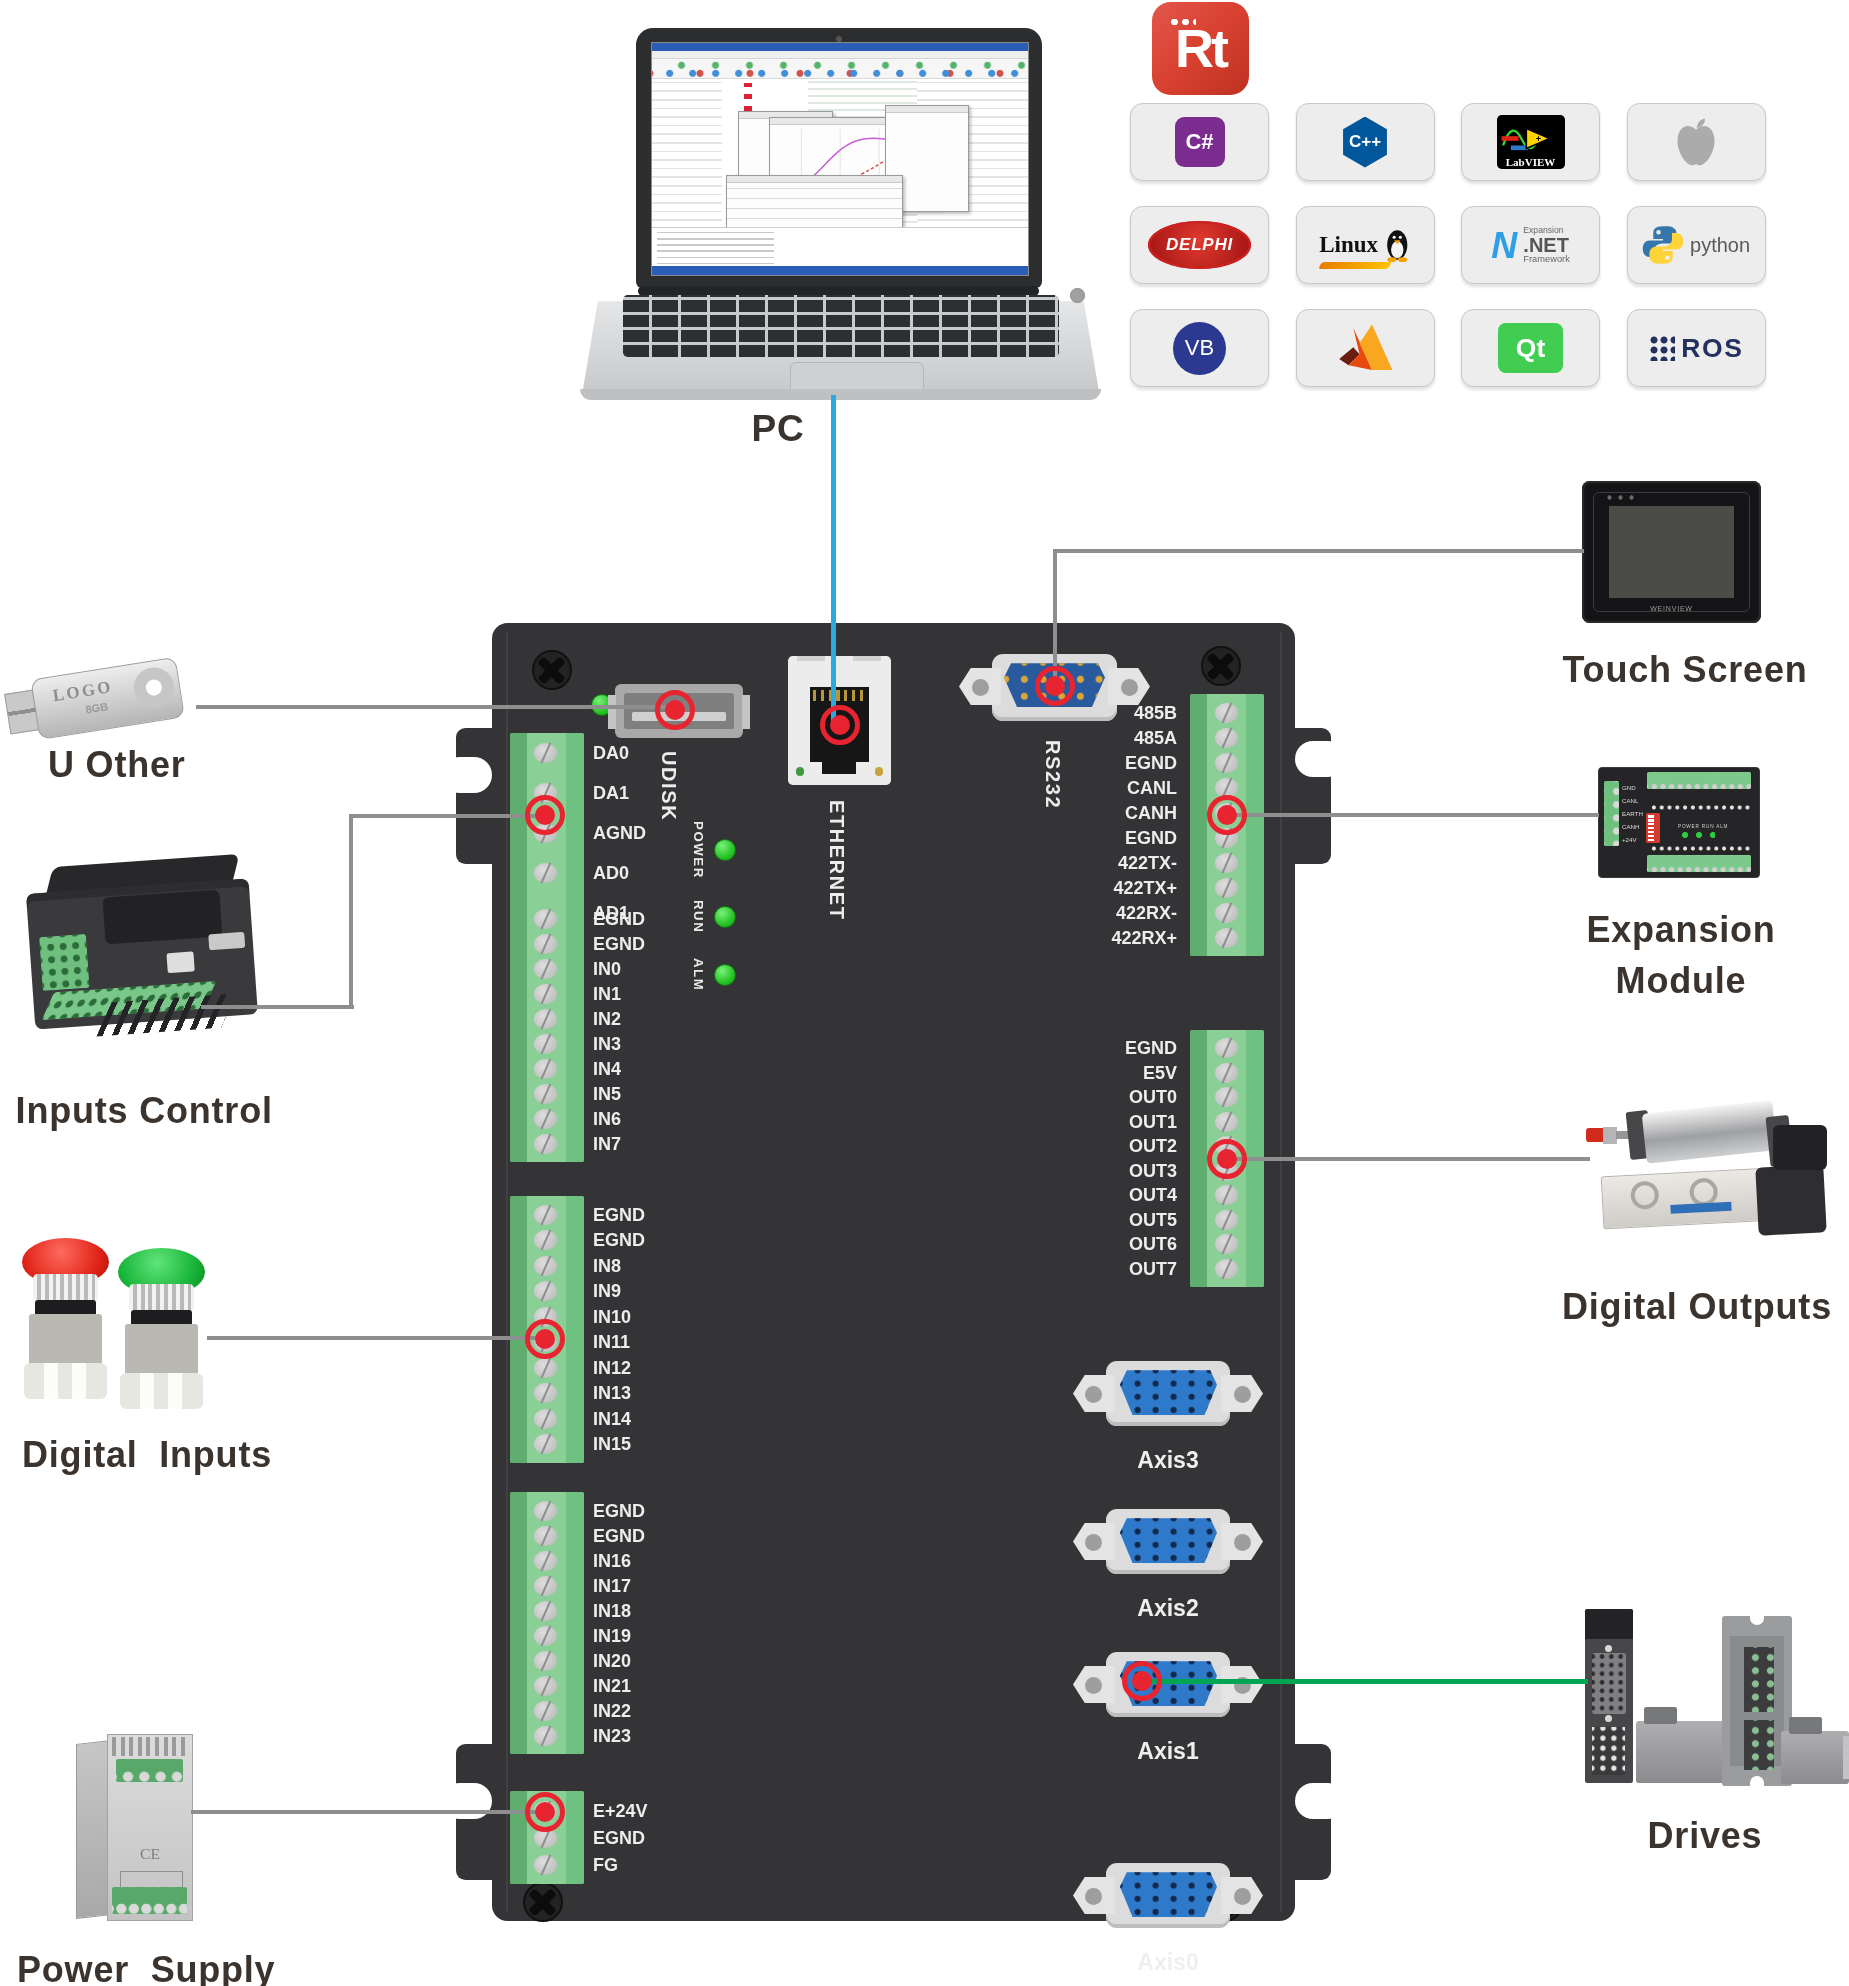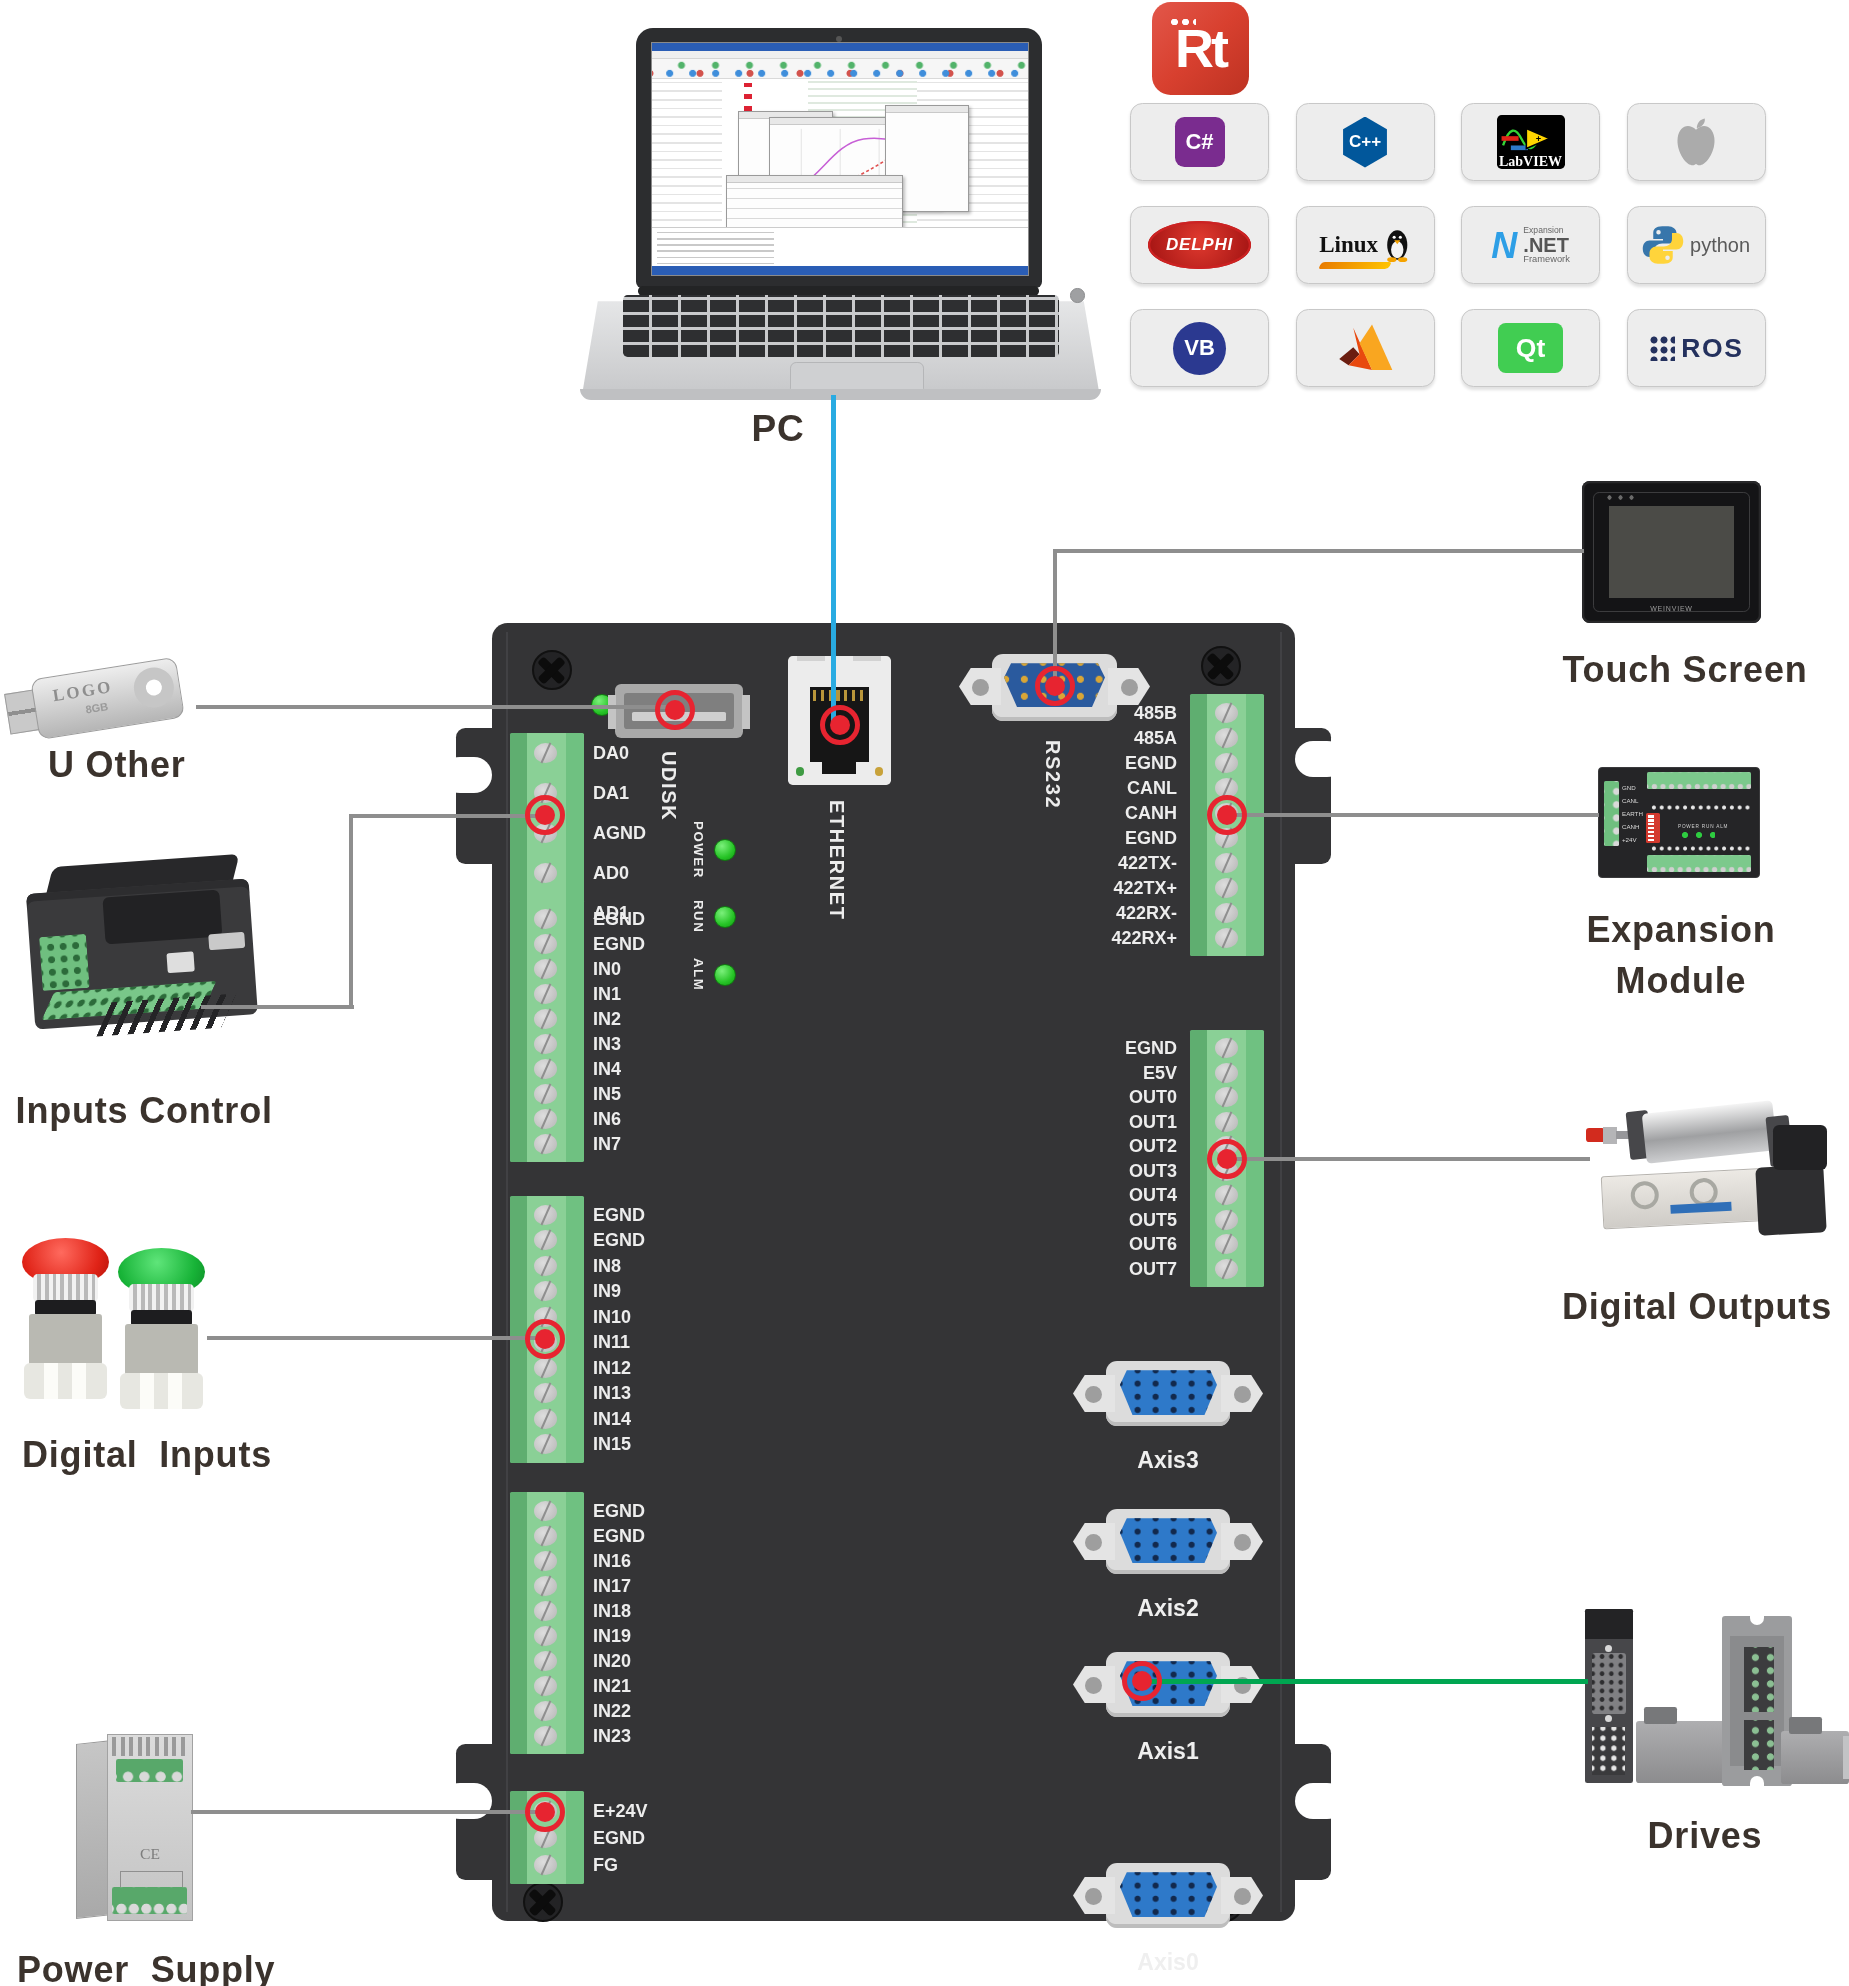--- a/index.html
+++ b/index.html
@@ -105,31 +105,31 @@
   .lp-foot{position:absolute;left:0px;top:366px;width:521px;height:11px;background:#bfc0c2;border-radius:0 0 11px 11px;}
   .lp-pwr{position:absolute;left:490px;top:265px;width:12.5px;height:12.5px;border-radius:50%;background:#9fa0a2;border:1.6px solid #8b8c8e;}
   
   .rt-logo{position:absolute;left:1152px;top:1.6px;width:97px;height:93px;border-radius:18.7px;background:linear-gradient(135deg,#e2574a 0%,#d8402f 50%,#bd3222 100%);color:#fff;font-weight:bold;font-size:54px;display:flex;align-items:center;justify-content:center;letter-spacing:-3.1px;z-index:10;}
   .rt-logo .dots{position:absolute;left:17px;top:17px;width:26.5px;height:6.2px;background-image:radial-gradient(circle 3.1px,#fff 0 3.1px,transparent 3.9px);background-size:11px 6.2px;}
   .pgrid{position:absolute;left:1130px;top:103px;display:grid;grid-template-columns:repeat(4,139px);grid-auto-rows:78px;column-gap:26.5px;row-gap:25px;z-index:10;}
   .tile{background:#ededed;border:1.6px solid #c8c8c8;border-radius:12.5px;box-shadow:0 2.3px 3.1px rgba(0,0,0,.12);display:flex;align-items:center;justify-content:center;gap:6.2px;overflow:hidden;}
   .badge-cs{width:50px;height:50px;border-radius:9.3px;background:#7a2c8f;color:#fff;font-weight:bold;font-size:22px;display:flex;align-items:center;justify-content:center;}
   .badge-cpp{width:51px;height:51px;background:#01579b;color:#fff;font-weight:bold;font-size:17px;display:flex;align-items:center;justify-content:center;clip-path:polygon(50% 0,93% 25%,93% 75%,50% 100%,7% 75%,7% 25%);}
   .badge-lv{width:68px;height:54px;background:#000;border-radius:4.7px;position:relative;display:flex;flex-direction:column;align-items:center;justify-content:flex-end;}
-  .badge-lv .lv-txt{color:#fff;font-family:"Liberation Serif",serif;font-weight:bold;font-size:14px;line-height:14px;}
+  .badge-lv .lv-txt{color:#fff;font-family:"Liberation Serif",serif;font-weight:bold;font-size:11px;line-height:14px;}
   .badge-delphi{width:103px;height:48px;border-radius:50%;background:radial-gradient(circle at 50% 40%,#e03a2f,#9e1010);display:flex;align-items:center;justify-content:center;color:#fff;font-weight:bold;font-style:italic;font-size:17px;letter-spacing:0.8px;box-shadow:inset 0 0 0 2.3px #c22;}
   .linux-txt{font-family:"Liberation Serif",serif;font-weight:bold;font-size:23px;color:#111;}
   .swoosh{position:absolute;left:23px;bottom:14px;width:70px;height:7px;background:linear-gradient(90deg,#e87b00,#ffc400);transform:skewX(-30deg);border-radius:3.1px;}
   .dotnet-n{font-size:36px;font-weight:bold;font-style:italic;color:#2e9fe6;line-height:31px;}
   .dotnet-col{display:flex;flex-direction:column;line-height:1;color:#666;}
   .dotnet-col .b1{font-size:8.6px;}
   .dotnet-col .b2{font-size:20px;font-weight:bold;color:#555;}
   .dotnet-col .b3{font-size:9.3px;}
   .py-txt{font-size:20px;color:#5a5a5a;}
-  .badge-vb{width:53px;height:53px;border-radius:50%;background:#2b3990;color:#fff;font-weight:bold;font-size:22px;display:flex;align-items:center;justify-content:center;}
+  .badge-vb{width:53px;height:53px;border-radius:50%;background:#2b3990;color:#fff;font-weight:normal;font-size:22px;display:flex;align-items:center;justify-content:center;}
   .badge-qt{width:65px;height:50px;border-radius:7.8px;background:#41cd52;color:#fff;font-weight:bold;font-size:26.5px;display:flex;align-items:center;justify-content:center;}
   .ros-dots{width:26.5px;height:26.5px;background-image:radial-gradient(circle 3.1px,#24315e 0 3.1px,transparent 3.9px);background-size:10px 10px;}
   .ros-txt{font-size:26.5px;font-weight:bold;color:#24315e;letter-spacing:1.6px;}
   
   .udisk{position:absolute;left:6.2px;top:655px;width:202px;height:86px;transform:rotate(-9deg);z-index:10;}
   .udisk .body{position:absolute;left:28px;top:12.5px;width:145px;height:59px;background:linear-gradient(#ededed,#b5b5b5);border-radius:11px;border:0.8px solid #9c9c9c;}
   .udisk .plug{position:absolute;left:0px;top:23px;width:31px;height:39px;background:#c9c9c9;border:0.8px solid #9c9c9c;background-image:linear-gradient(0deg,transparent 45%,#8f8f8f 45% 55%,transparent 55%);}
   .udisk .ring{position:absolute;left:129px;top:20px;width:40px;height:40px;border-radius:50%;border:12.5px solid #c6c6c6;background:#fff;box-sizing:border-box;}
   .udisk .logo{position:absolute;left:48px;top:23px;font-size:17px;letter-spacing:2.3px;color:#8e8e8e;font-family:"Liberation Serif",serif;font-weight:bold;}
   .udisk .cap{position:absolute;left:78px;top:45px;font-size:11px;color:#9a9a9a;font-weight:bold;}

